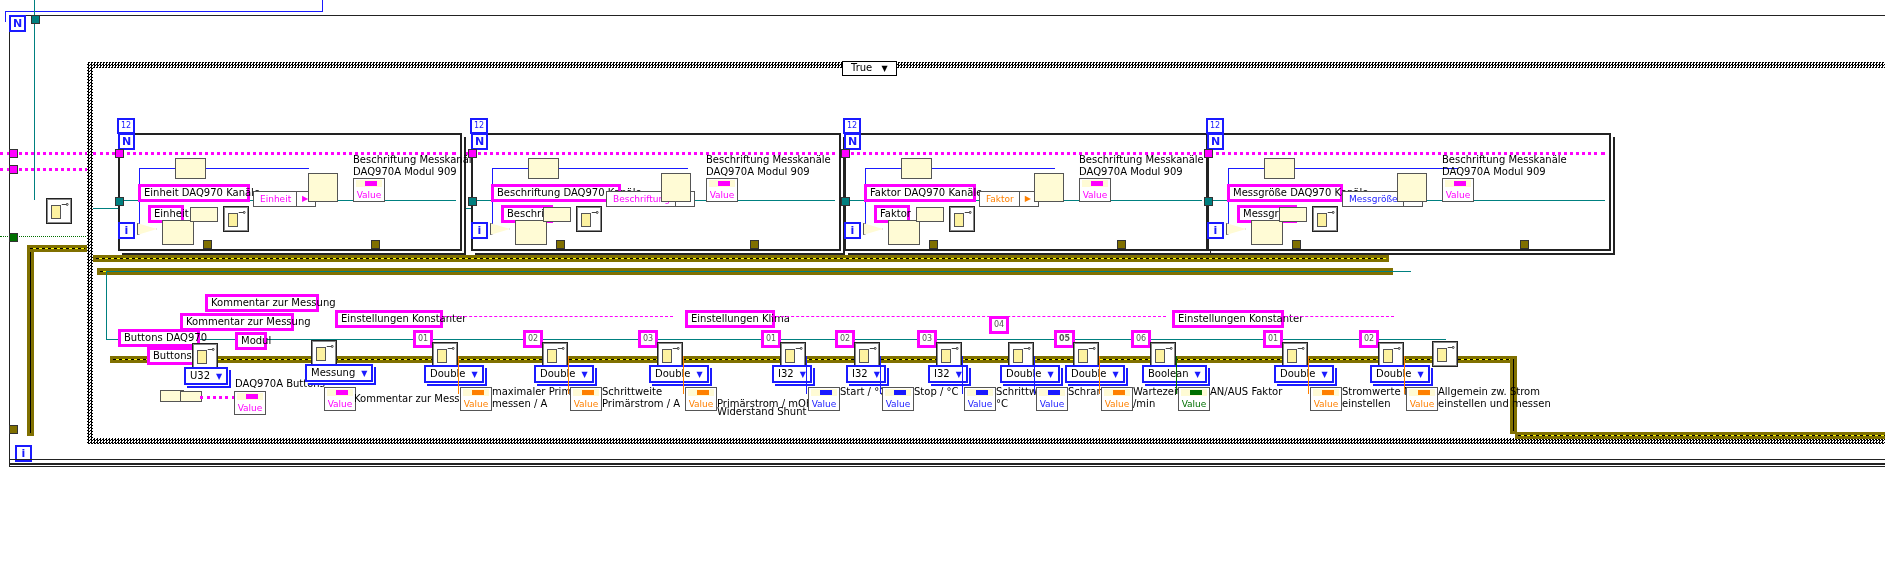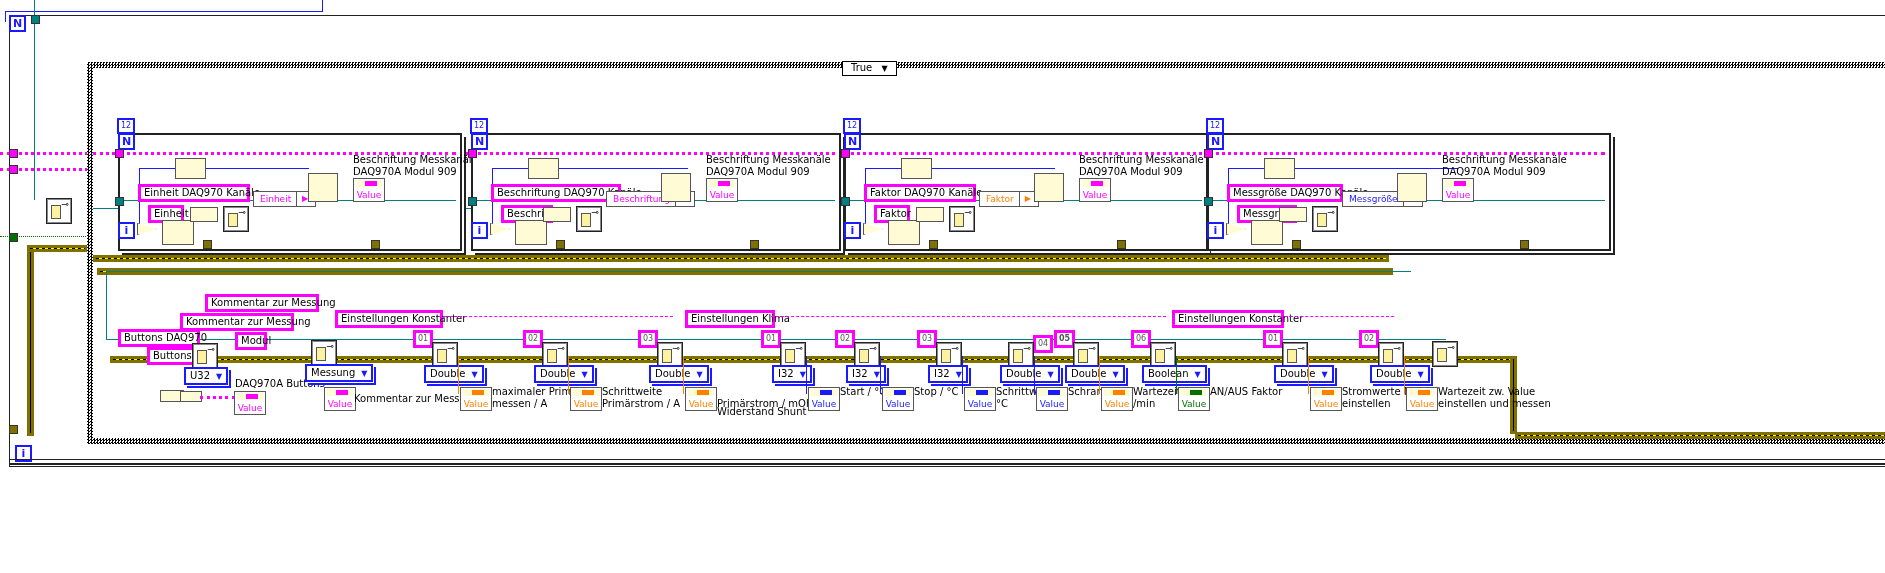--- a/index.html
+++ b/index.html
@@ -302,21 +302,21 @@
       <div class="typeSel" style="left:928px;top:365px;"><span>I32</span><span class="arr">▼</span></div>
       <div class="wire" style="left:962px;top:356px;width:1px;height:38px;background:#1a1aff;"></div>
       <div class="ind" style="left:964px;top:387px;">
       <div class="bar">
         <i style="background:#1a1aff"></i>
       </div>
       <div class="v" style="color:#1a1aff">Value</div>
     </div>
       <div class="lbl" style="left:996px;top:386px;">Schrittweite</div>
       <div class="lbl" style="left:996px;top:398px;">°C</div>
-      <div class="numconst" style="left:989px;top:335px;border-color:#ff00ff;color:#555;border-width:3px;margin-left:44px;">04</div>
+      <div class="numconst" style="left:989px;top:316px;border-color:#ff00ff;color:#555;border-width:3px;">04</div>
       <div class="vi" style="left:1008px;top:342px;"></div>
       <div class="typeSel" style="left:1000px;top:365px;"><span>Double</span><span class="arr">▼</span></div>
       <div class="wire" style="left:1034px;top:356px;width:1px;height:38px;background:#1a1aff;"></div>
       <div class="ind" style="left:1036px;top:387px;">
       <div class="bar">
         <i style="background:#1a1aff"></i>
       </div>
       <div class="v" style="color:#1a1aff">Value</div>
     </div>
       <div class="lbl" style="left:1068px;top:386px;">Schrank</div>
@@ -362,19 +362,19 @@
       <div class="numconst" style="left:1359px;top:330px;border-color:#ff00ff;color:#555;border-width:3px;">02</div>
       <div class="vi" style="left:1378px;top:342px;"></div>
       <div class="typeSel" style="left:1370px;top:365px;"><span>Double</span><span class="arr">▼</span></div>
       <div class="wire" style="left:1404px;top:356px;width:1px;height:38px;background:#ff8000;"></div>
       <div class="ind" style="left:1406px;top:387px;">
       <div class="bar">
         <i style="background:#ff8000"></i>
       </div>
       <div class="v" style="color:#ff8000">Value</div>
     </div>
-      <div class="lbl" style="left:1438px;top:386px;">Wartezeit zw. Value</div>
+      <div class="lbl" style="left:1438px;top:386px;">Allgemein zw. Strom</div>
       <div class="lbl" style="left:1438px;top:398px;">einstellen und messen</div>
   </div>
 
 <div class="vi" style="left:1432px;top:341px;"></div>
 
 <div class="abs" style="left:9px;top:459px;width:1876px;height:3px;border-top:1px solid #222;border-bottom:1px solid #222;"></div>
 
 </body></html>

